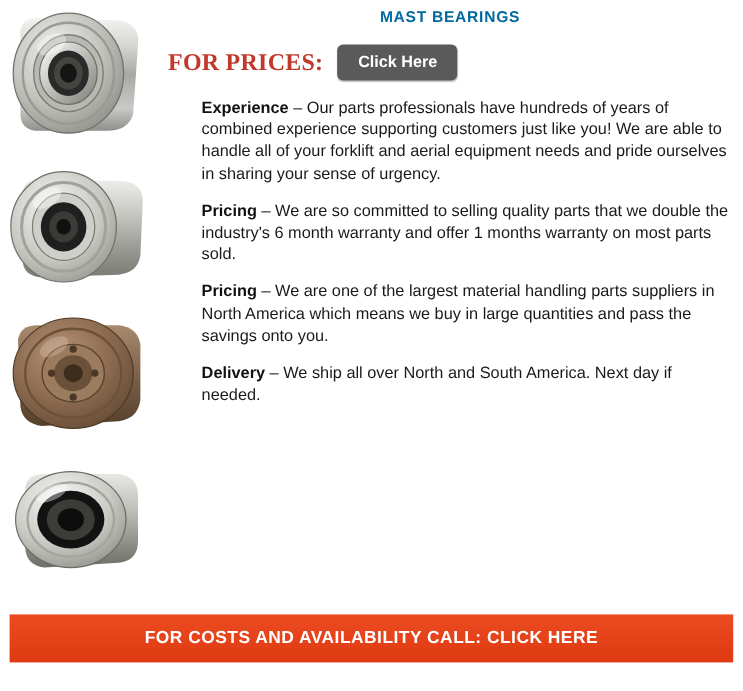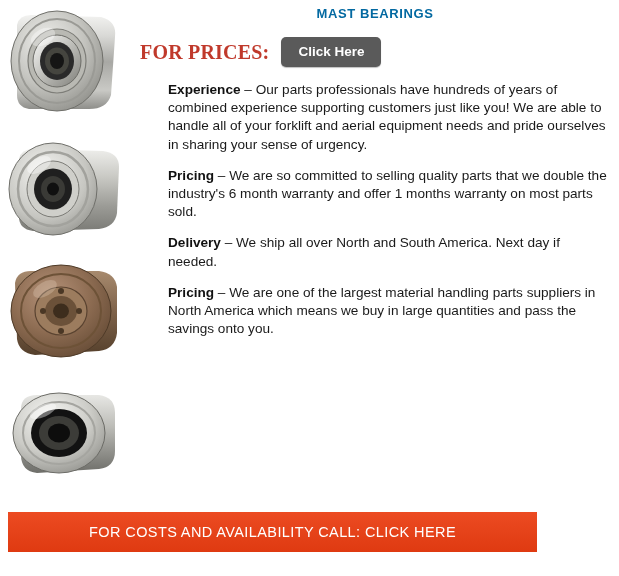--- a/index.html
+++ b/index.html
@@ -93,27 +93,27 @@
     margin-left: 28px;
   }
   .feature b {
     font-weight: bold;
     color: #111;
   }
   .footer-bar {
     position: absolute;
     left: 8px;
     top: 512px;
-    width: 529px;
+    width: 603px;
     height: 40px;
     background: #e8411c;
     background: linear-gradient(#ec4b22, #df3a11);
     color: #ffffff;
     font-size: 14.5px;
-    font-weight: normal;
+    font-weight: bold;
     letter-spacing: 0.4px;
     display: flex;
     align-items: center;
     justify-content: center;
     cursor: pointer;
   }
   svg { display: block; }
 </style>
 </head>
 <body>
@@ -254,24 +254,24 @@
     <div class="feature">
       <b>Experience</b><span> – Our parts professionals have hundreds of years of combined experience supporting customers just like you!  We are able to handle all of your forklift and aerial equipment needs and pride ourselves in sharing your sense of urgency.</span>
     </div>
 
 
     <div class="feature">
       <b>Pricing</b><span> – We are so committed to selling quality parts that we double the industry's 6 month warranty and offer 1 months warranty on most parts sold.</span>
     </div>
 
     <div class="feature">
+      <b>Pricing</b><span> – We are one of the largest material handling parts suppliers in North America which means we buy in large quantities and pass the savings onto you.</span>
+    </div>
+
+    <div class="feature">
       <b>Delivery</b><span> – We ship all over North and South America.  Next day if needed.</span>
     </div>
 
-    <div class="feature">
-      <b>Pricing</b><span> – We are one of the largest material handling parts suppliers in North America which means we buy in large quantities and pass the savings onto you.</span>
-    </div>
-
   </div>
 
   <div class="footer-bar">FOR COSTS AND AVAILABILITY CALL: CLICK HERE</div>
 
 </div>
 
 </body></html>

